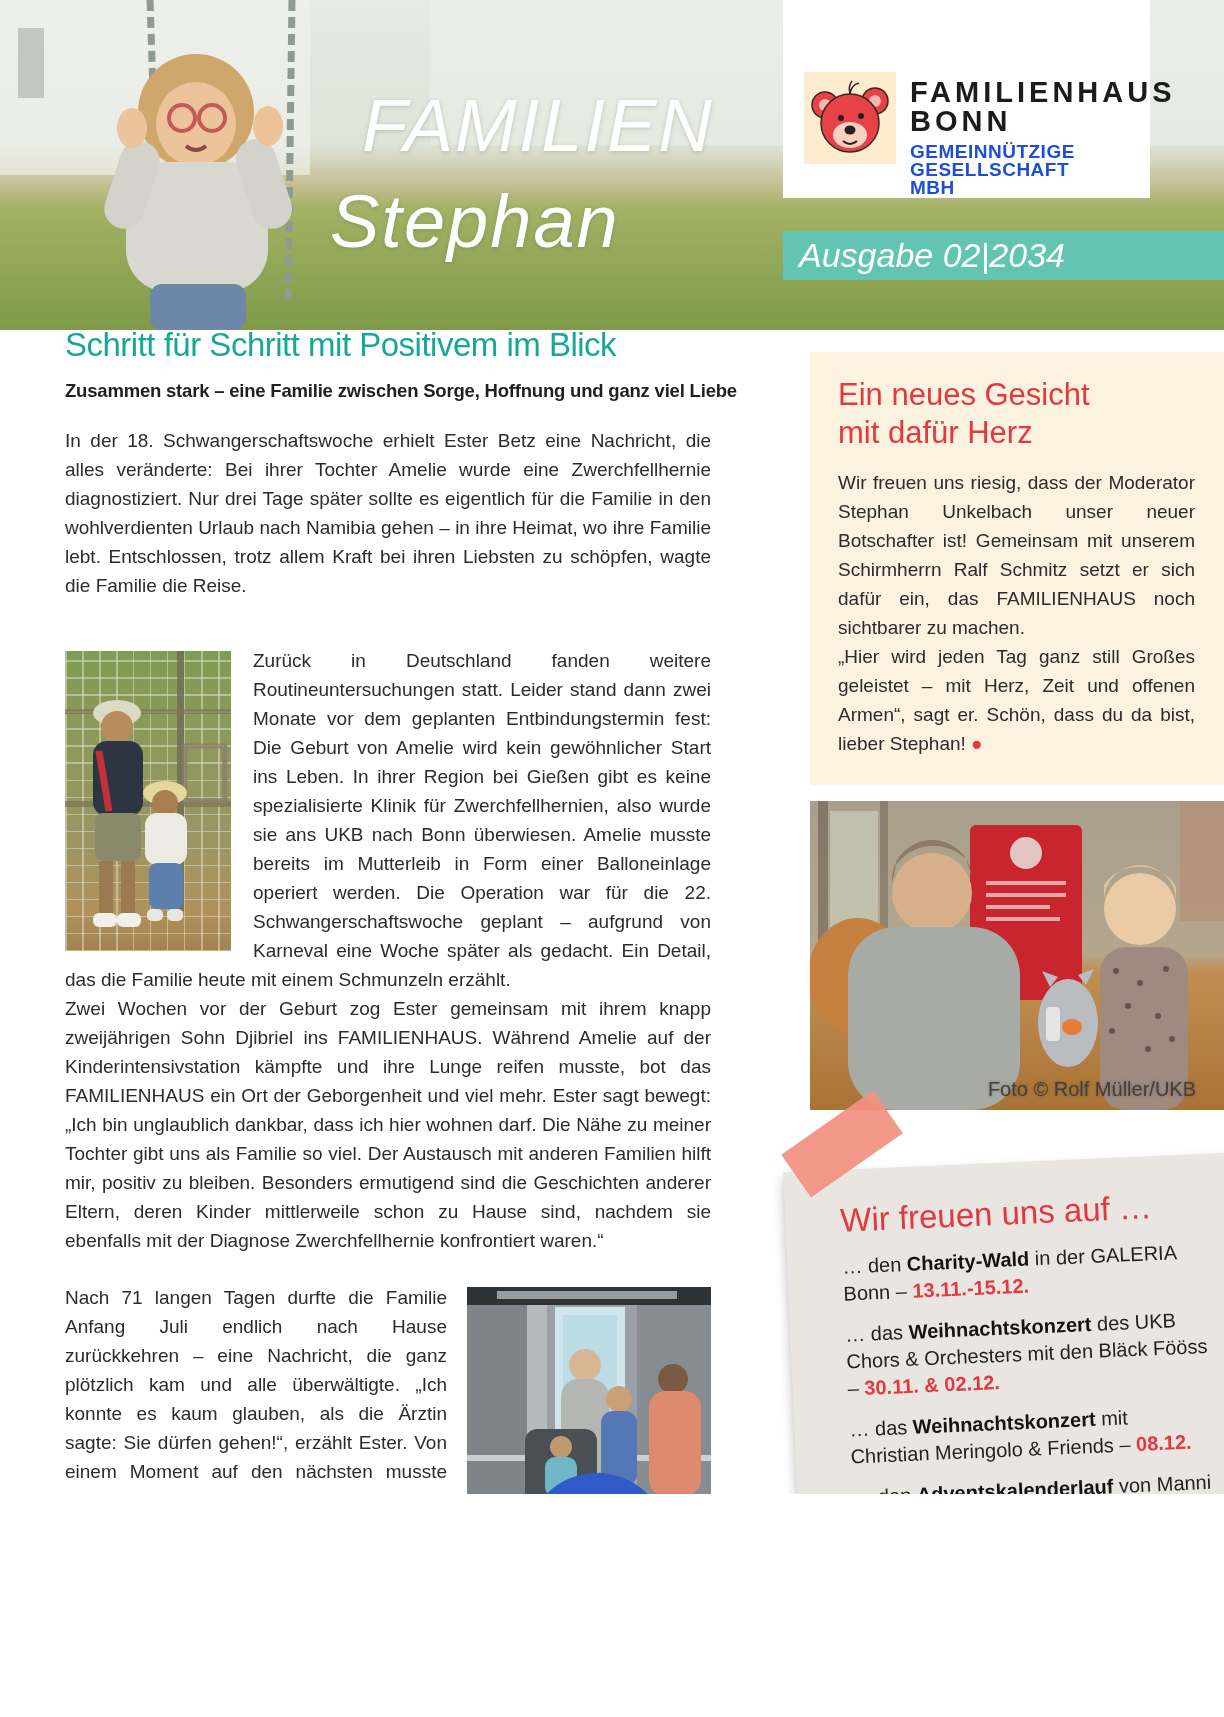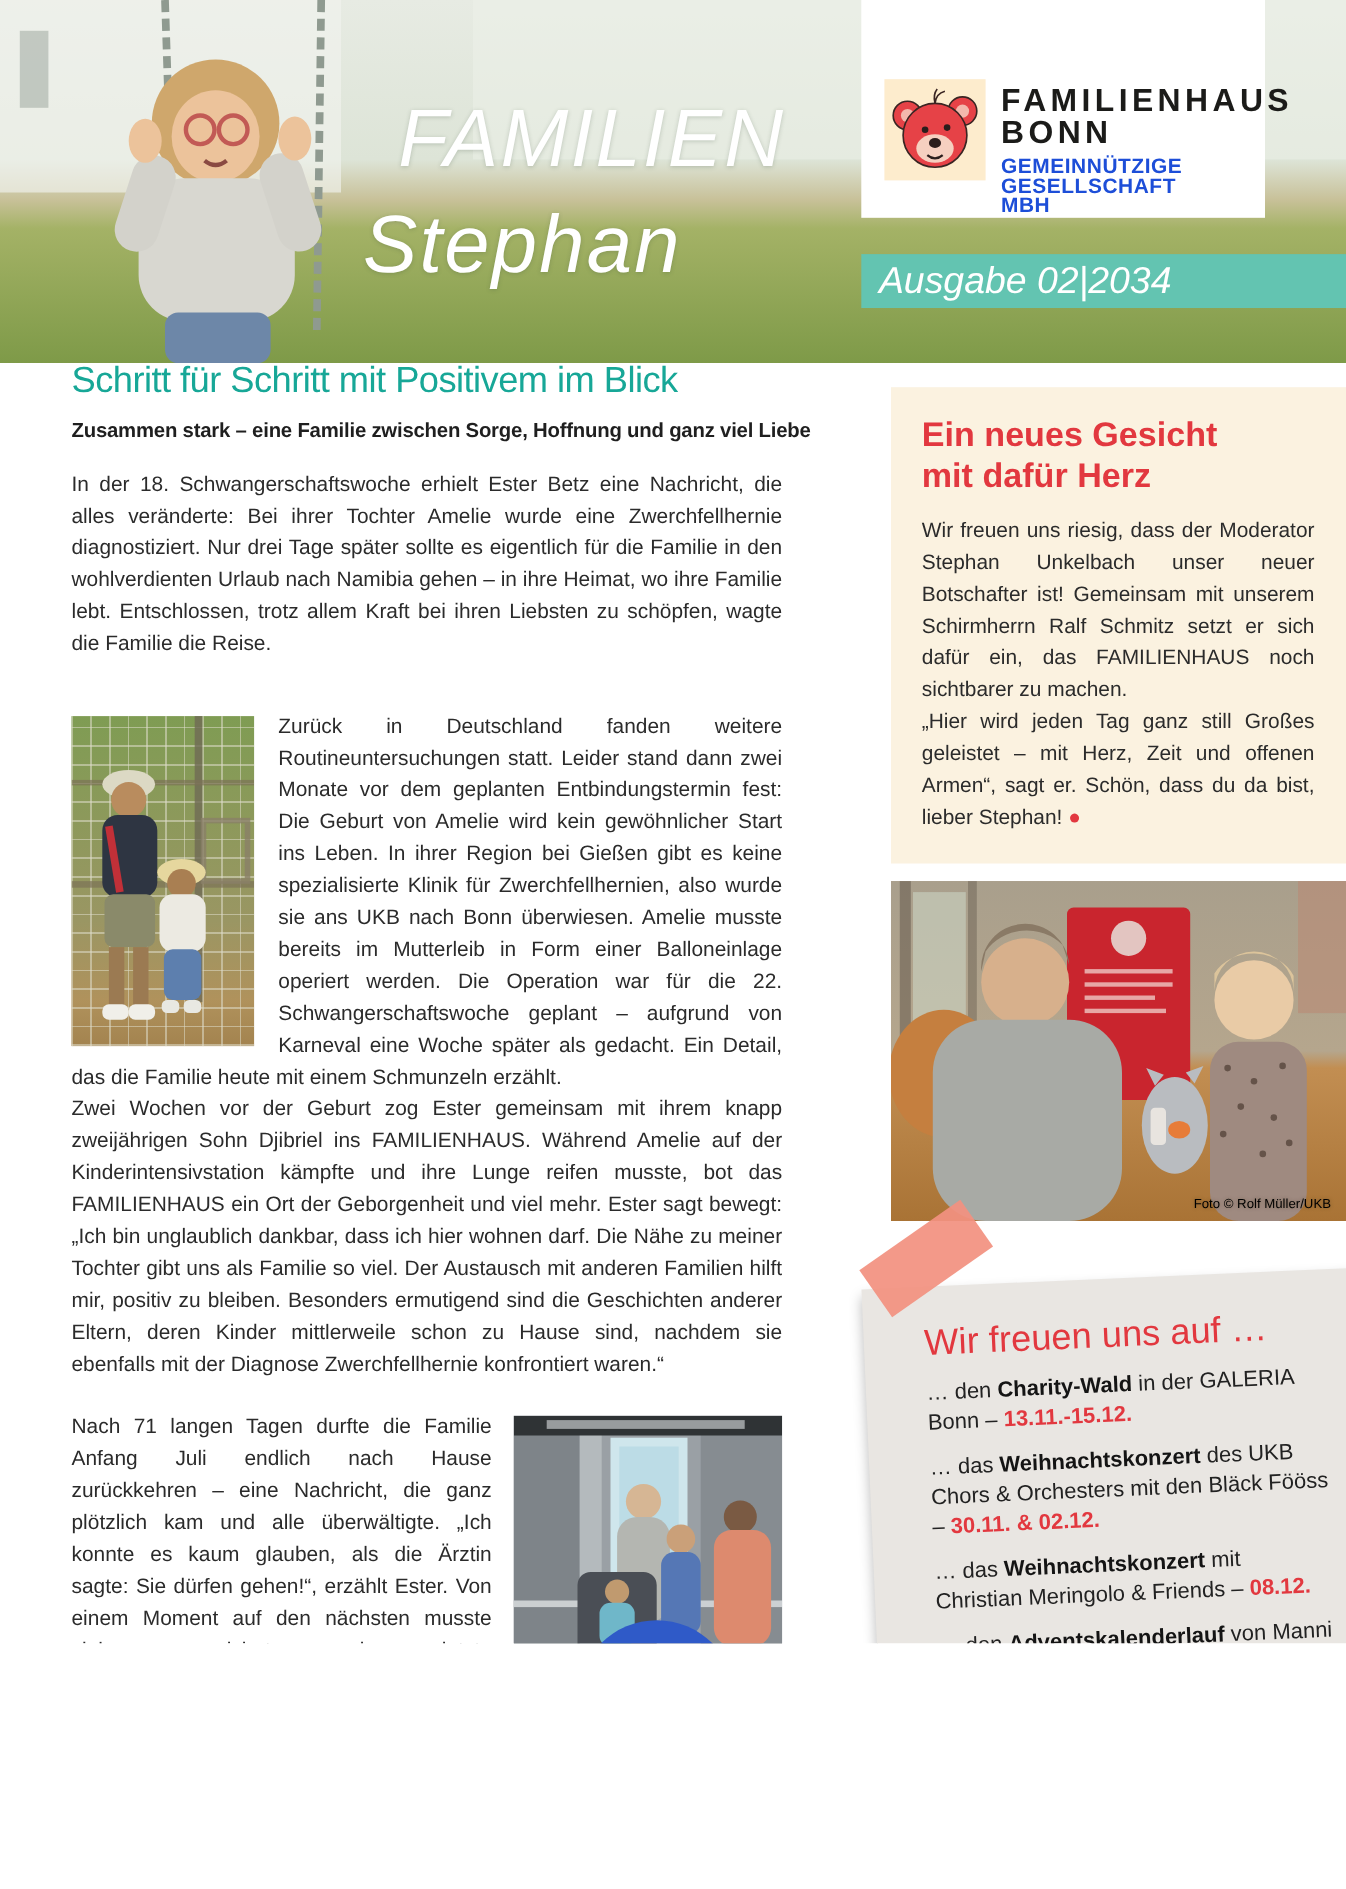--- a/index.html
+++ b/index.html
@@ -36,25 +36,25 @@
       repeating-linear-gradient(90deg, rgba(222,220,202,.55) 0 1.5px, transparent 1.5px 17px),
       repeating-linear-gradient(0deg, rgba(222,220,202,.55) 0 1.5px, transparent 1.5px 17px),
       linear-gradient(#7f9c53, #9a9663 62%, #b0925c 86%, #a3834f);}
   .photo-elevator{float:right;width:244px;height:360px;margin:4px 0 6px 20px;overflow:hidden;background:#8e9398;}
   .end-teal{color:#17a797;font-size:19px;}
   .end-red{color:#e2383f;font-size:19px;}
 
   
   .news-panel{position:absolute;left:810px;top:352px;width:414px;height:433px;background:#fbf2e0;
               box-sizing:border-box;padding:24px 29px 0 28px;}
-  .news-heading{margin:0;font-size:31px;line-height:38px;font-weight:700;color:#e2383f;}
+  .news-heading{margin:0;font-size:31px;line-height:38px;font-weight:400;color:#e2383f;}
   .news-body{font-size:19px;line-height:29px;text-align:justify;margin:16px 0 0 0;hyphens:auto;}
   .news-body2{margin-top:0;}
   .stephan-photo{position:absolute;left:810px;top:801px;width:414px;height:309px;overflow:hidden;background:#b3a58d;}
-  .photo-caption{position:absolute;right:14px;bottom:9px;color:#000000;font-size:12px;
+  .photo-caption{position:absolute;right:28px;bottom:9px;color:#404040;font-size:20px;
                  text-shadow:0 0 3px rgba(80,60,30,.5);}
 
   
   .note-card{position:absolute;left:793px;top:1162px;width:458px;height:462px;background:#e9e6e2;
              transform:rotate(-2.5deg);transform-origin:50% 50%;
              box-shadow:0 7px 12px rgba(0,0,0,.28);box-sizing:border-box;padding:32px 40px 16px 55px;}
   .note-title{margin:0;font-size:33px;font-weight:400;color:#e2383f;}
   .note-item{font-size:20px;line-height:27px;margin-top:14px;color:#222222;}
   .note-item b{color:#141414;}
   .note-date{color:#e2383f;font-weight:700;}

